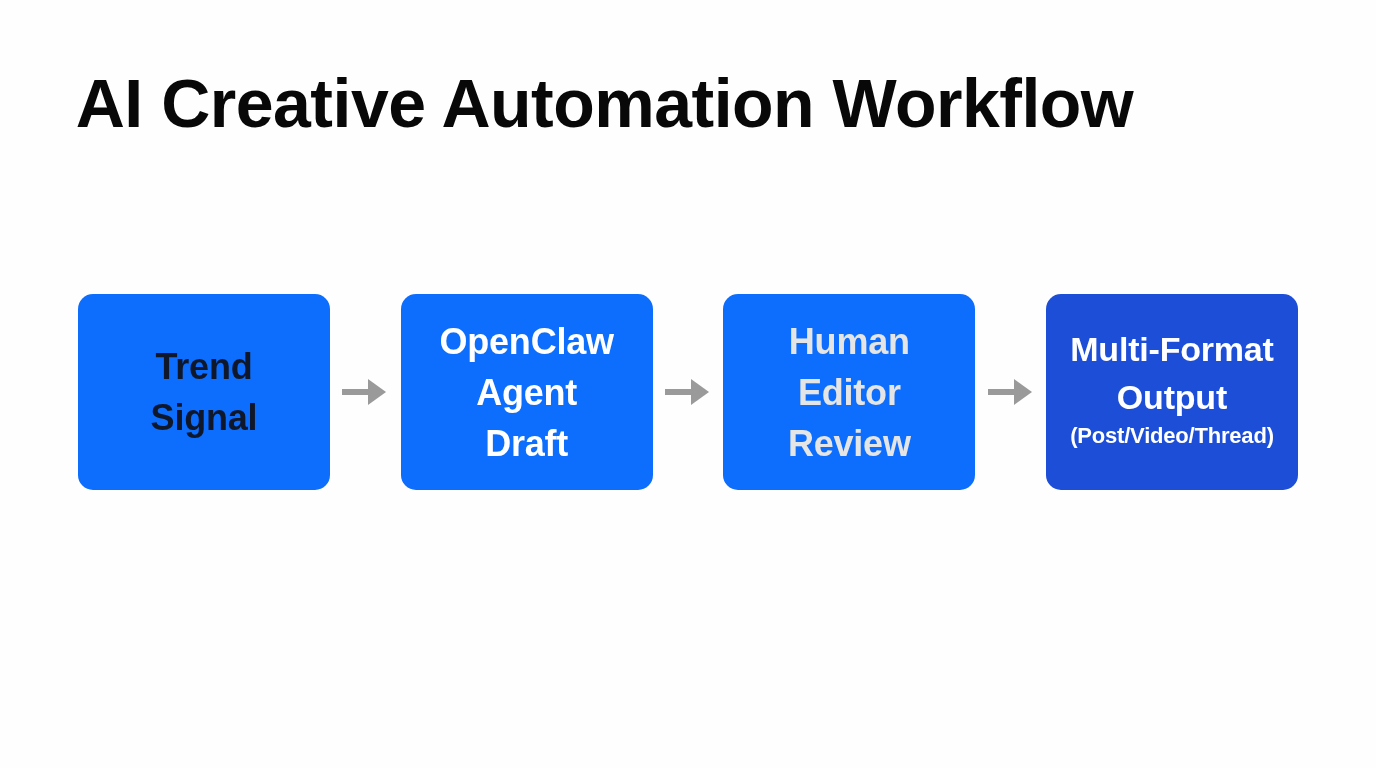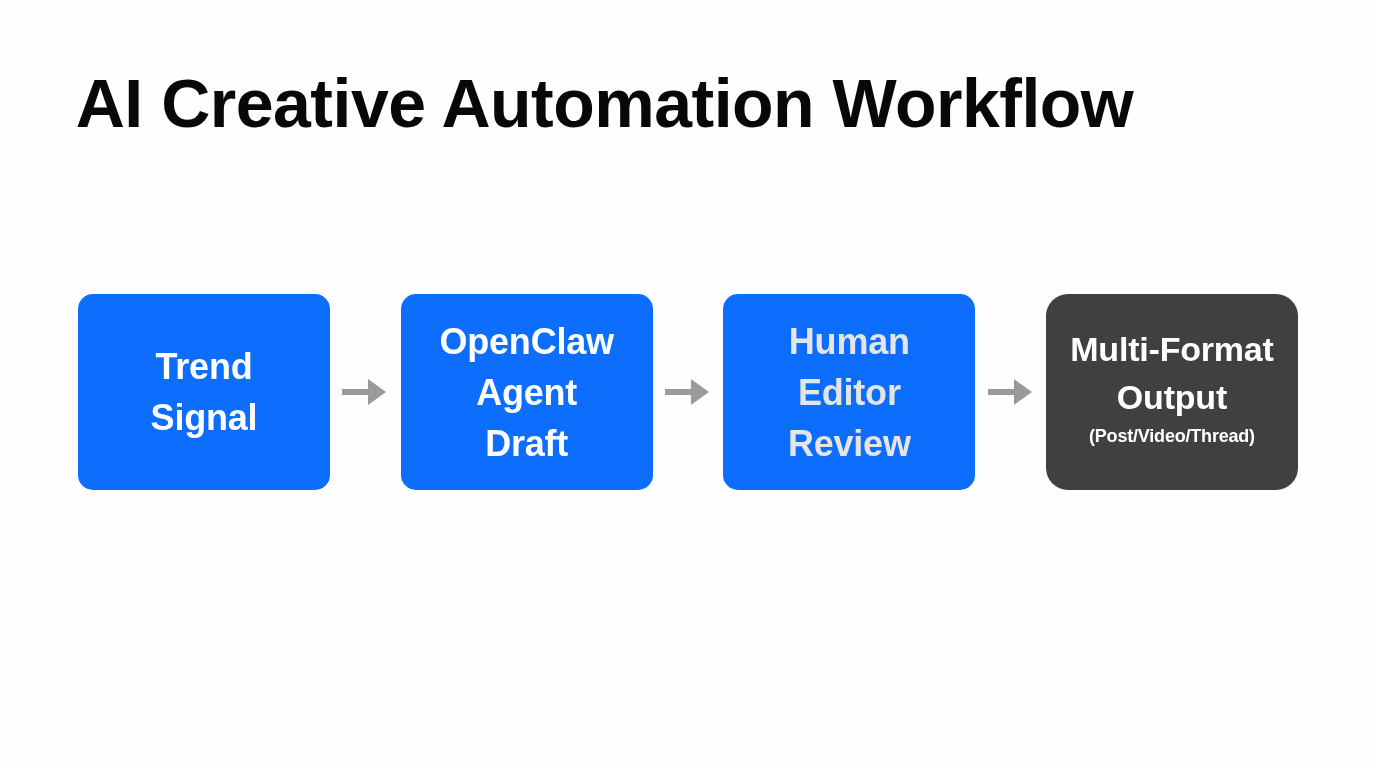--- a/index.html
+++ b/index.html
@@ -73,21 +73,21 @@
     line-height: 51px;
     text-align: center;
     letter-spacing: -0.2px;
     white-space: pre-line;
     -webkit-font-smoothing: antialiased;
   }
 
   .flow-node .node-sublabel {
     color: #ffffff;
     font-family: "Liberation Sans", sans-serif;
-    font-size: 18px;
+    font-size: 22px;
     font-weight: 700;
     line-height: 30px;
     letter-spacing: -0.2px;
     white-space: nowrap;
     -webkit-font-smoothing: antialiased;
   }
 
   
   .flow-node.has-sub {
     justify-content: center;
@@ -114,21 +114,21 @@
 </head>
 <body>
 
 <div id="canvas" style="background: rgb(254, 254, 254);">
 
   <div id="page-title" style="color: rgb(8, 8, 8);">AI Creative Automation Workflow</div>
 
   <div id="flow-row">
 
     <div class="flow-node" style="background: rgb(13, 110, 253);">
-      <div class="node-label" style="color: #ffffff;">Trend
+      <div class="node-label" style="color: #0f172a;">Trend
 Signal</div>
     </div>
 
     <div class="flow-arrow">
       <svg width="50" height="36" viewBox="0 0 50 36" aria-hidden="true">
         <path d="M2 18 H30" stroke="#9a9a9a" stroke-width="6" stroke-linecap="butt" fill="#9a9a9a"></path>
         <path d="M28 5 L46 18 L28 31 Z" fill="#9a9a9a"></path>
       </svg>
     </div>
 
@@ -151,20 +151,20 @@
 Review</div>
     </div>
 
     <div class="flow-arrow">
       <svg width="50" height="36" viewBox="0 0 50 36" aria-hidden="true">
         <path d="M2 18 H30" stroke="#9a9a9a" stroke-width="6" stroke-linecap="butt" fill="#9a9a9a"></path>
         <path d="M28 5 L46 18 L28 31 Z" fill="#9a9a9a"></path>
       </svg>
     </div>
 
-    <div class="flow-node has-sub" style="background: #404040; border-radius: 22px;">
+    <div class="flow-node has-sub" style="background: #1d4ed8;">
       <div class="node-label" style="color: rgb(255, 255, 255);">Multi-Format
 Output</div>
       <div class="node-sublabel" style="color: rgb(255, 255, 255);">(Post/Video/Thread)</div>
     </div>
 
   </div>
 </div>
 
 </body></html>

